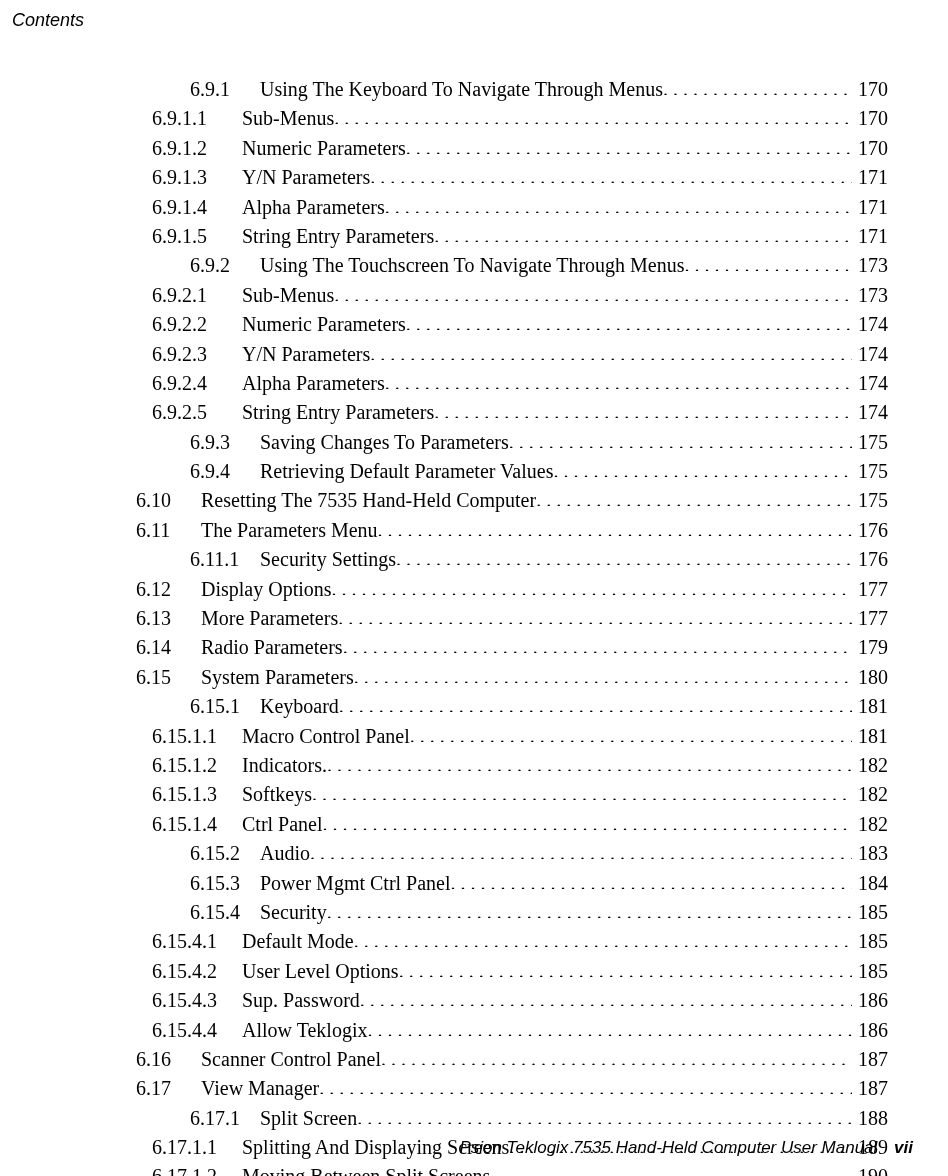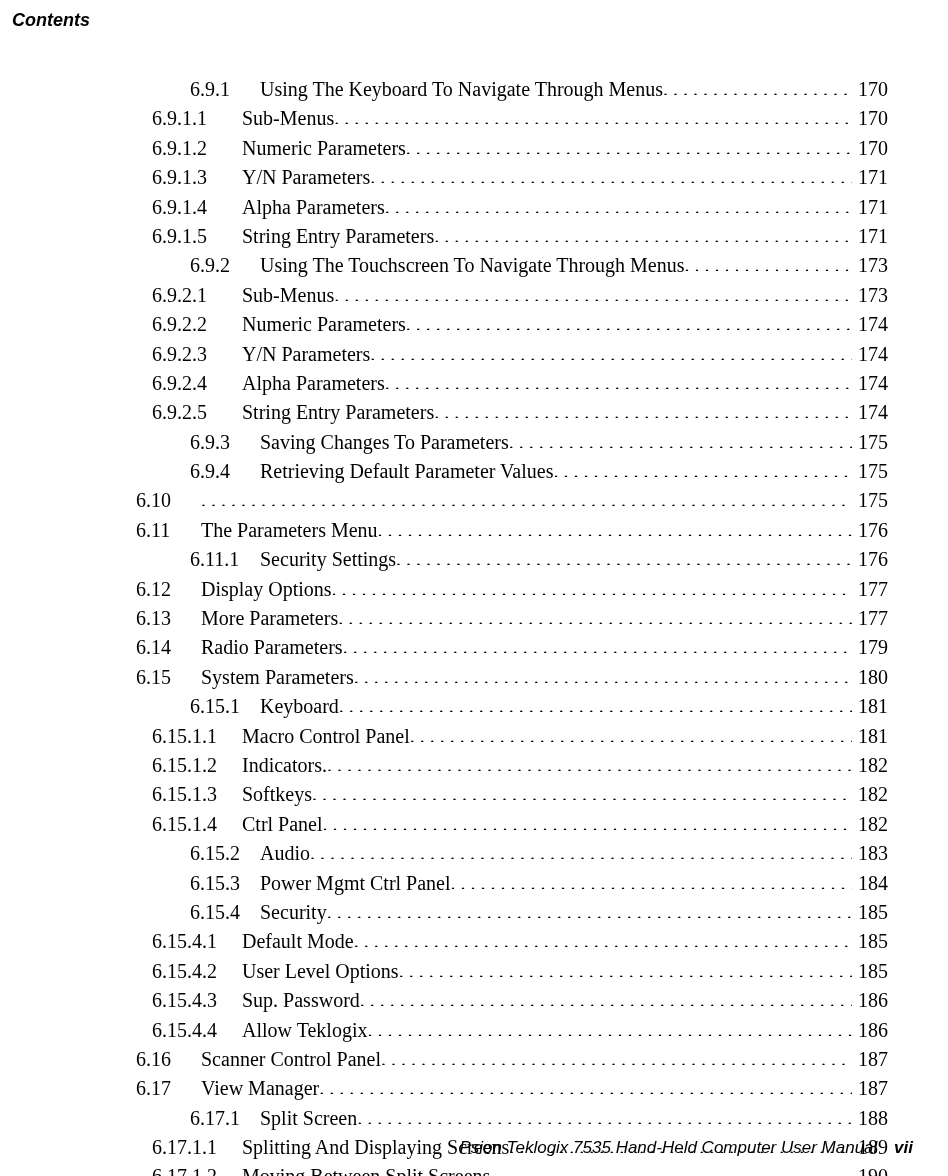--- a/index.html
+++ b/index.html
@@ -17,21 +17,21 @@
     width: 948px;
     height: 1176px;
     box-sizing: border-box;
     padding: 20px 60px 30px 60px;
   }
   .header {
     position: absolute;
     top: 10px;
     left: 12px;
     font-family: Arial, Helvetica, sans-serif;
-    font-weight: bold;
+    font-weight: normal;
     font-style: italic;
     font-size: 18px;
   }
   .toc {
     margin-top: 55px;
     font-size: 20px;
     line-height: 1.47;
   }
   .row {
     display: flex;
@@ -170,20 +170,21 @@
         <span class="pagenum">175</span>
       </div>
       <div class="row lvl-b">
         <span class="num">6.9.4</span>
         <span class="title-wrap">Retrieving Default Parameter Values</span>
         <span class="leader"></span>
         <span class="pagenum">175</span>
       </div>
       <div class="row lvl-a">
         <span class="num">6.10</span>
+        <span class="title-wrap">Resetting The 7535 Hand-Held Computer</span>
         <span class="leader"></span>
         <span class="pagenum">175</span>
       </div>
       <div class="row lvl-a">
         <span class="num">6.11</span>
         <span class="title-wrap">The Parameters Menu</span>
         <span class="leader"></span>
         <span class="pagenum">176</span>
       </div>
       <div class="row lvl-b">

